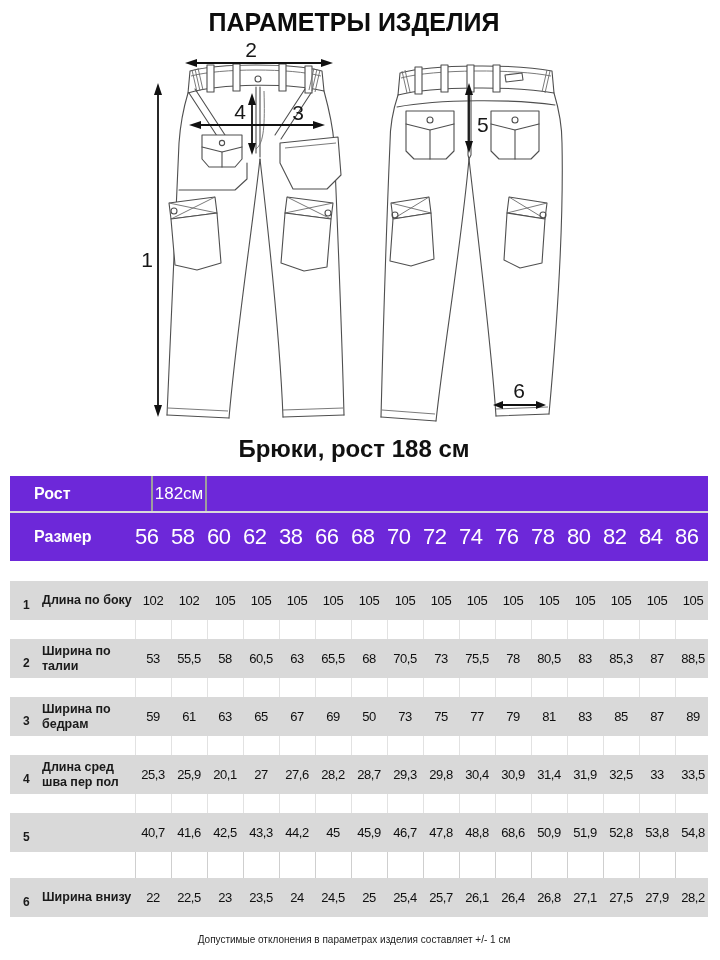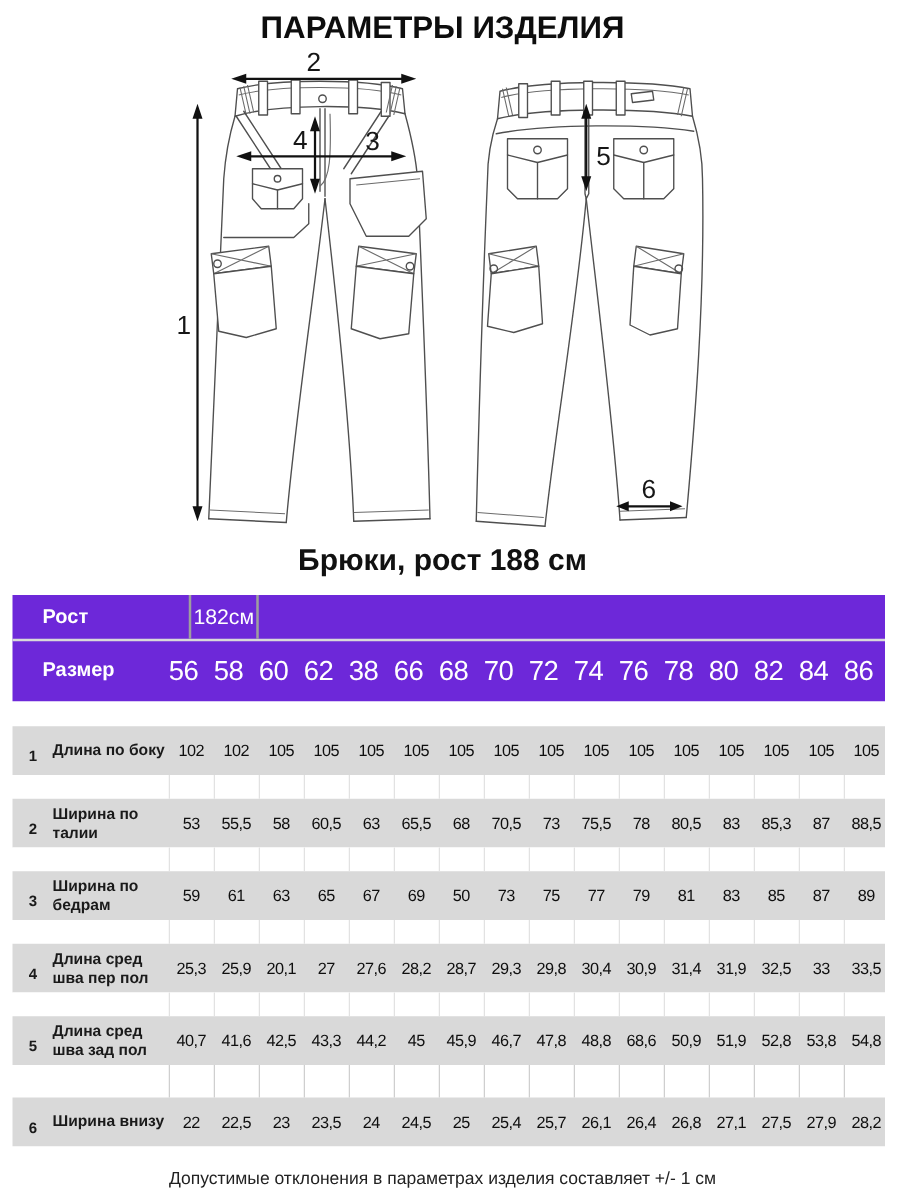--- a/index.html
+++ b/index.html
@@ -30,21 +30,21 @@
   .row-text{font-weight:bold;font-size:12.5px;line-height:1.15;padding-left:6px;}
   .vcell{text-align:center;font-size:13px;letter-spacing:-0.4px;color:#0f0f0f;}
 
   .row-gap{display:grid;grid-template-columns:125px repeat(16,36px);height:19px;background:#fff;}
   .row-gap .gcell{border-left:1px solid #e2e2e2;}
   .row-gap .gcell:first-child{border-left:none;}
   .row-gap .gcell.last{border-right:1px solid #e2e2e2;}
   .row-gap.tall{height:26px;}
   .row-gap.tall .gcell{border-color:#cfcfcf;}
 
-  .footer-note{margin-top:17px;text-align:center;font-size:14px;color:#222;}
+  .footer-note{margin-top:17px;text-align:center;font-size:10px;color:#222;}
 
   
   .g-line{fill:none;stroke:#4f4f4f;stroke-width:1.1;stroke-linecap:round;stroke-linejoin:round;}
   .g-fill{fill:#ffffff;stroke:#4f4f4f;stroke-width:1.1;stroke-linejoin:round;}
   .g-thin{fill:none;stroke:#6b6b6b;stroke-width:0.9;}
   .arrow{stroke:#111;stroke-width:1.8;fill:none;}
   .ah{fill:#111;stroke:none;}
   .m-label{font-family:"Liberation Sans",sans-serif;font-size:21px;fill:#161616;}
 </style>
 </head>
@@ -393,21 +393,20 @@
           <div class="gcell"></div>
           <div class="gcell"></div>
           <div class="gcell"></div>
           <div class="gcell"></div>
           <div class="gcell"></div>
           <div class="gcell last"></div>
         </div>
         <div class="body-row">
           <div class="row-label">
             <span class="row-num">5</span>
-            <span class="row-text">Длина сред шва зад пол</span>
           </div>
           <div class="vcell">40,7</div>
           <div class="vcell">41,6</div>
           <div class="vcell">42,5</div>
           <div class="vcell">43,3</div>
           <div class="vcell">44,2</div>
           <div class="vcell">45</div>
           <div class="vcell">45,9</div>
           <div class="vcell">46,7</div>
           <div class="vcell">47,8</div>

